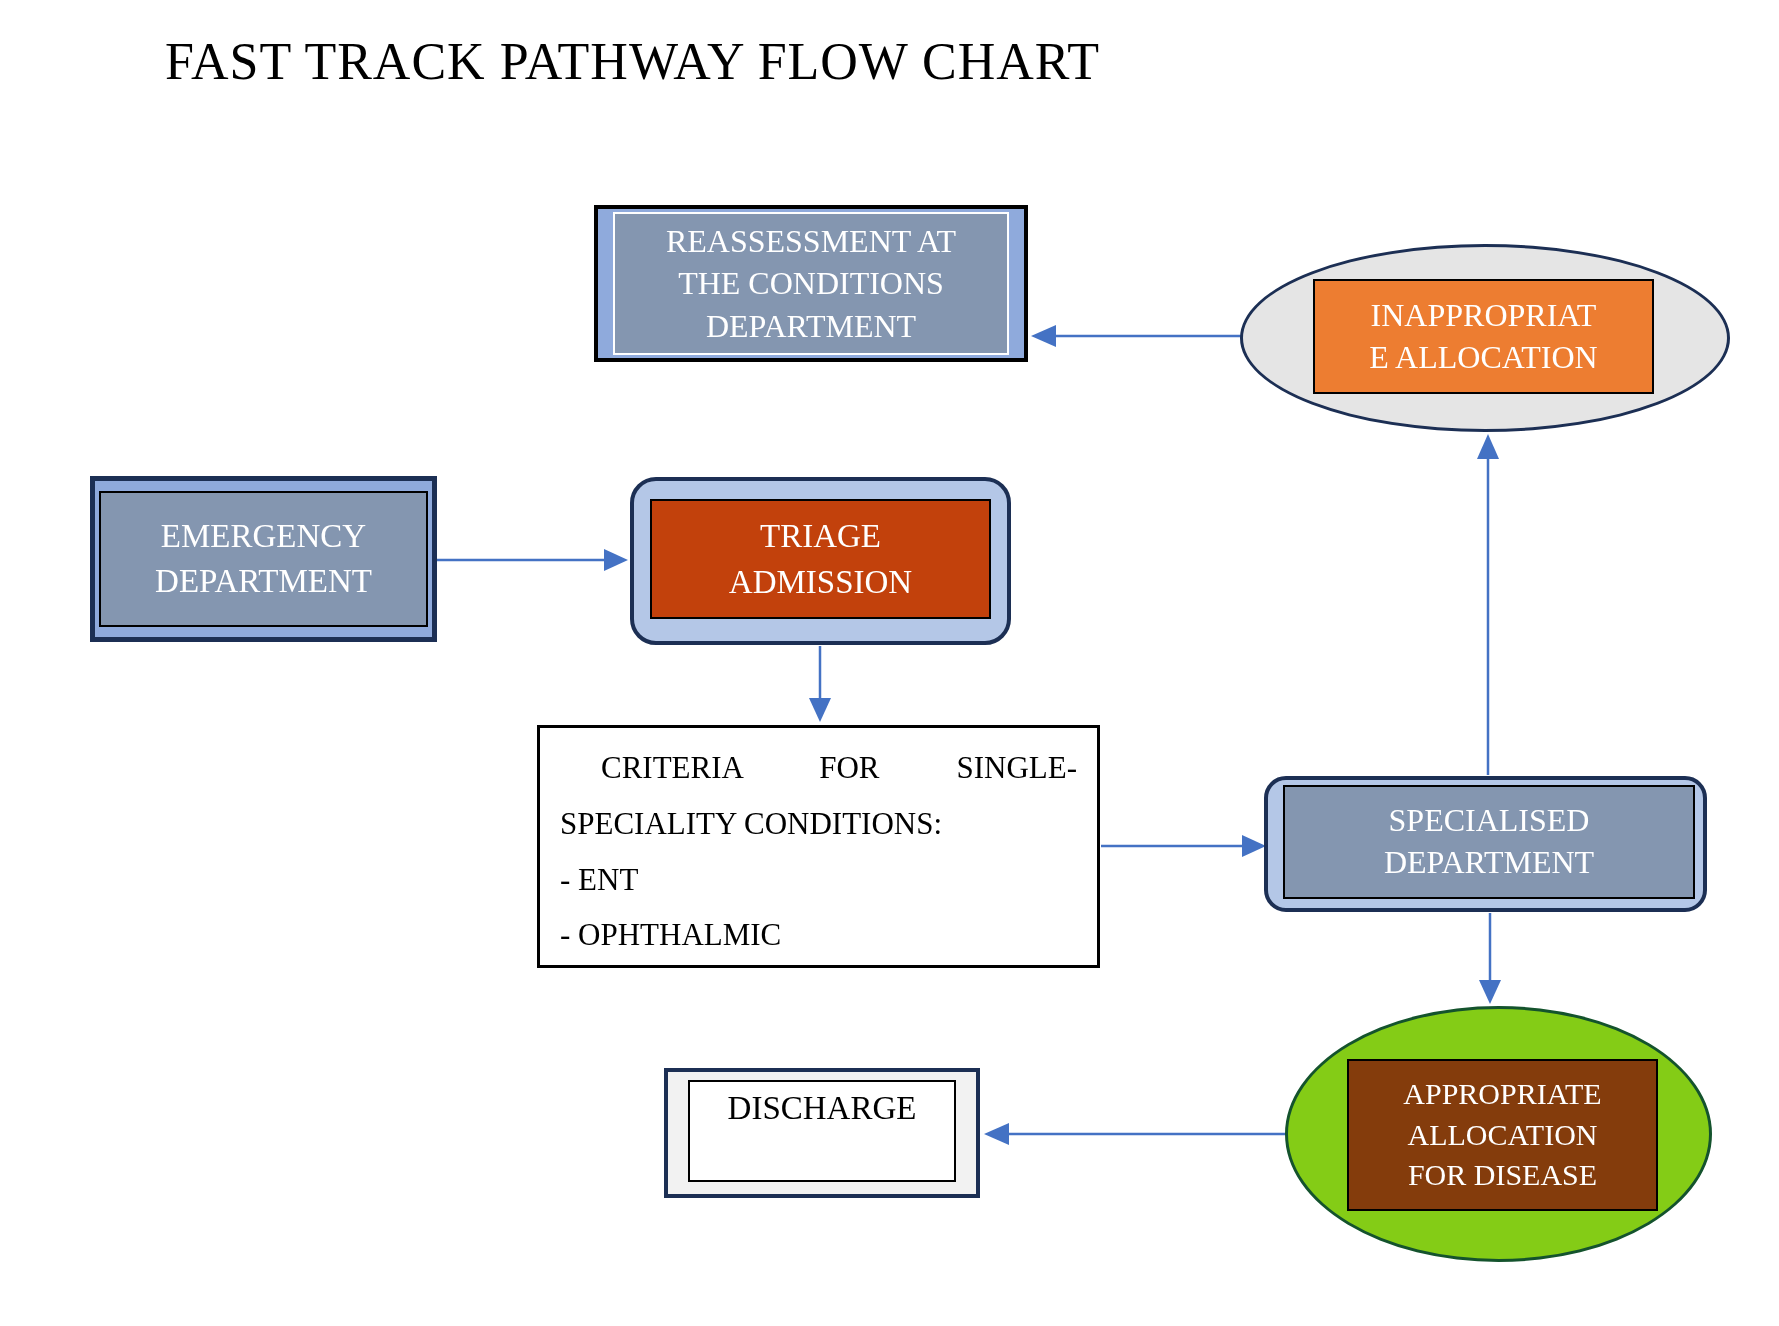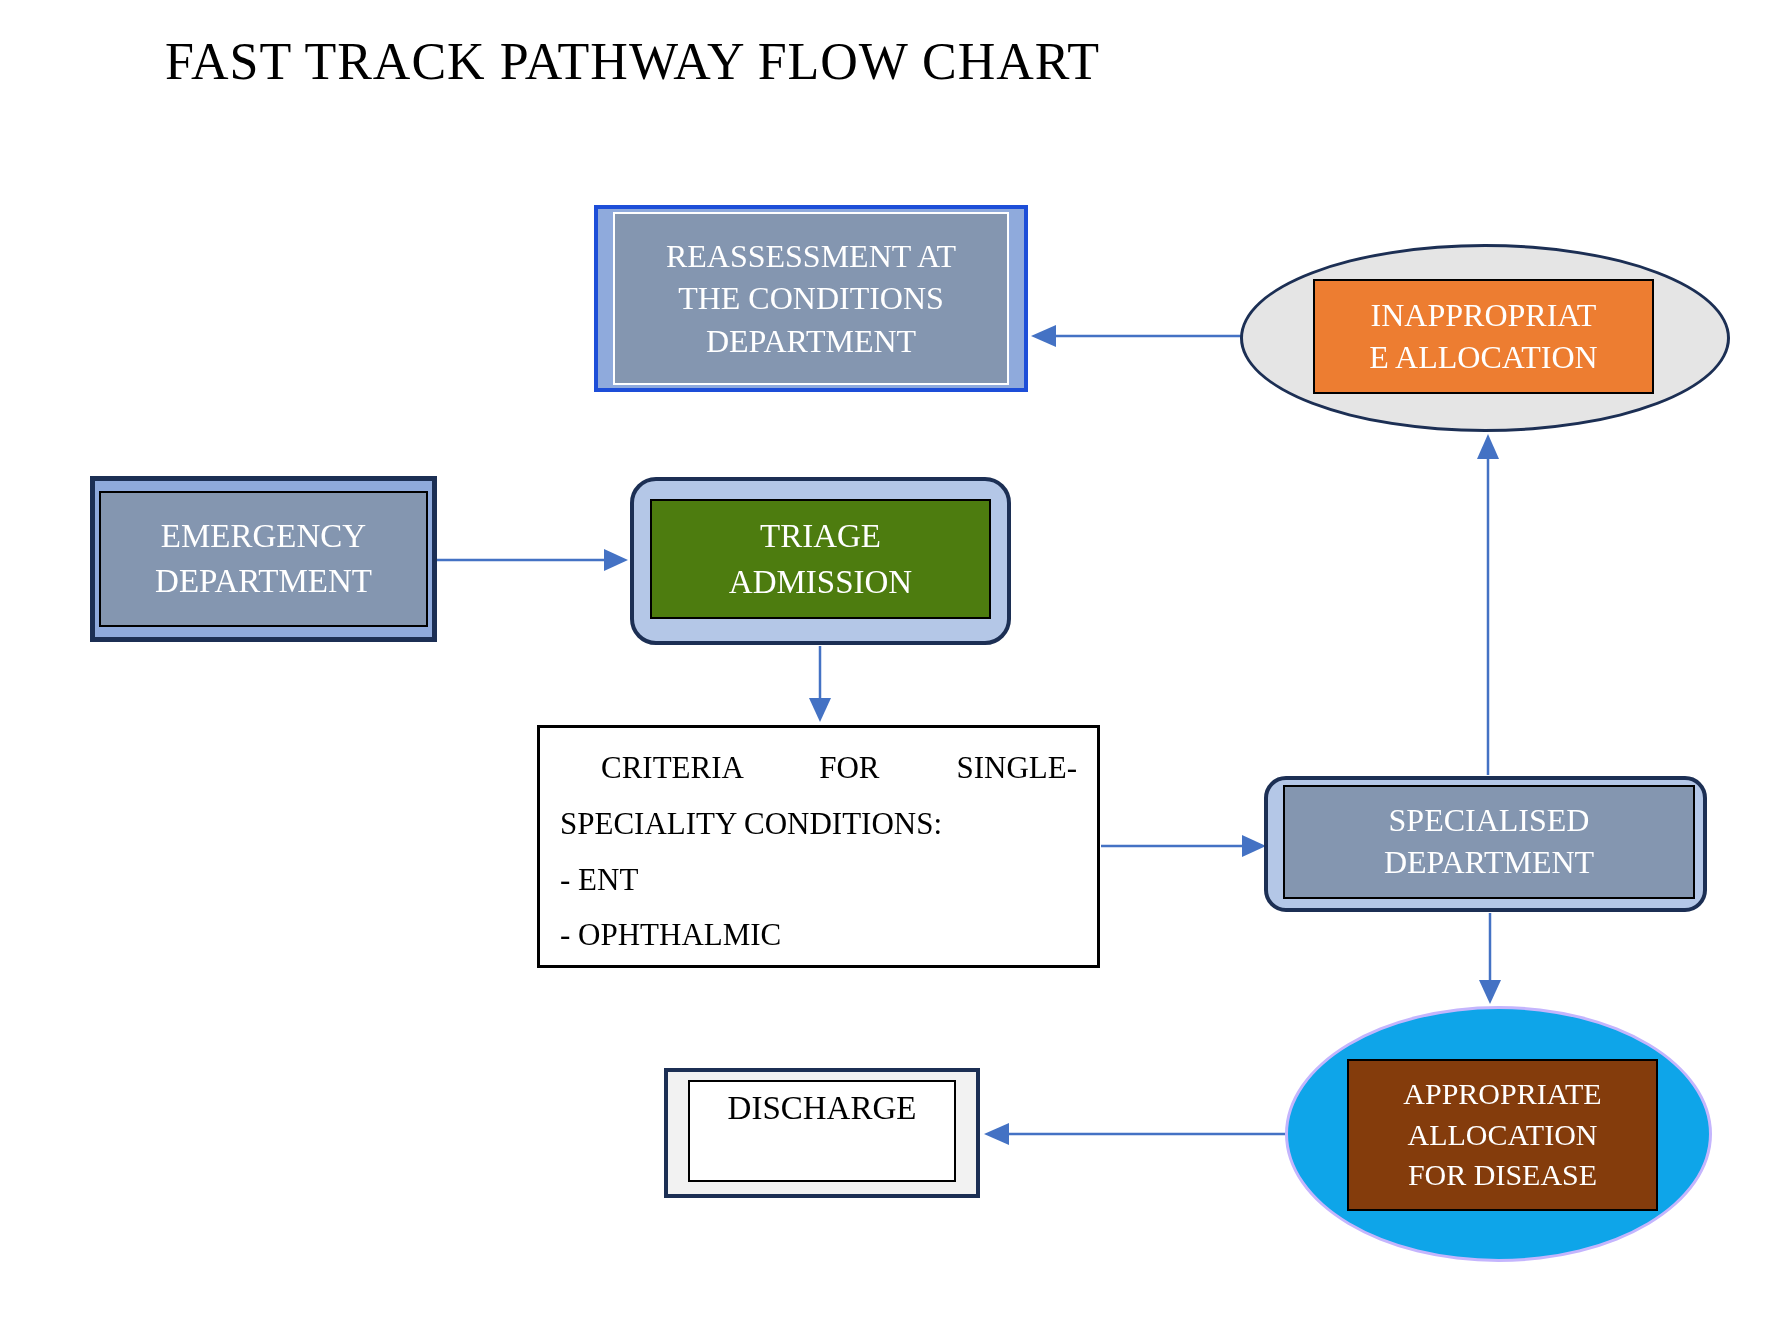--- a/index.html
+++ b/index.html
@@ -23,23 +23,23 @@
   .inner{
     box-sizing:border-box;
     display:flex;flex-direction:column;
     align-items:center;justify-content:center;
     text-align:center;
   }
   .ln{display:block;white-space:nowrap;}
 
   
   .box-reassess{
-    left:594px; top:205px; width:434px; height:187px;
+    left:594px; top:205px; width:434px; height:157px;
     background:#8FAADC;
-    border:4px solid #1d4ed8;
+    border:4px solid #000000;
     padding:3px 15px;
   }
   .box-reassess .inner{
     width:100%;height:100%;
     background:#8496B0;
     border:2px solid #ffffff;
     color:#ffffff;
     font-size:32px;line-height:1.32;
   }
 
@@ -77,21 +77,21 @@
   
   .box-triage{
     left:630px; top:477px; width:381px; height:168px;
     background:#B4C7E7;
     border:4px solid #1C2F54;
     border-radius:26px;
     padding:18px 16px 22px 16px;
   }
   .box-triage .inner{
     width:100%;height:100%;
-    background:#4d7c0f;
+    background:#c2410c;
     border:2px solid #000000;
     color:#ffffff;
     font-size:33px;line-height:1.4;
   }
 
   
   .box-criteria{
     left:537px; top:725px; width:563px; height:243px;
     background:#ffffff;
     border:3px solid #000000;
@@ -115,22 +115,22 @@
     width:100%;height:100%;
     background:#8496B0;
     border:2px solid #000000;
     color:#ffffff;
     font-size:32px;line-height:1.3;
   }
 
   
   .ell-approp{
     left:1285px; top:1006px; width:427px; height:256px;
-    background:#0ea5e9;
-    border:3px solid #c4b5fd;
+    background:#84cc16;
+    border:3px solid #14532d;
     border-radius:50%;
   }
   .ell-approp .inner{
     position:absolute; left:59px; top:50px;
     width:311px; height:152px;
     background:#843C0C;
     border:2px solid #000000;
     color:#ffffff;
     font-size:30px;line-height:1.35;
   }

